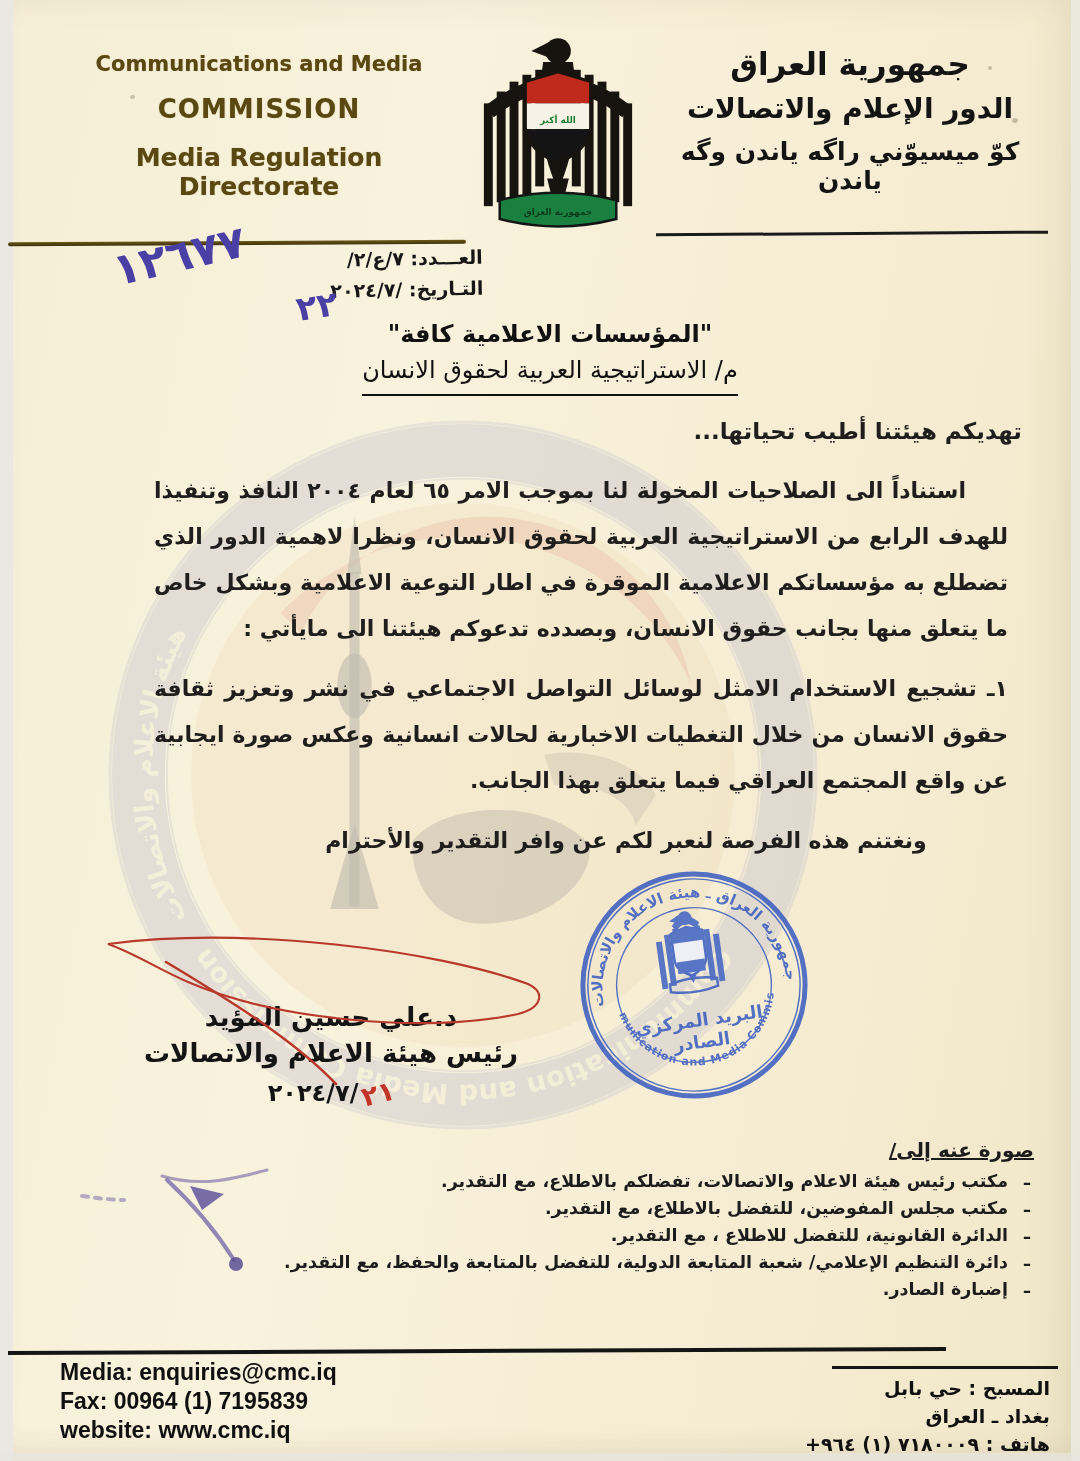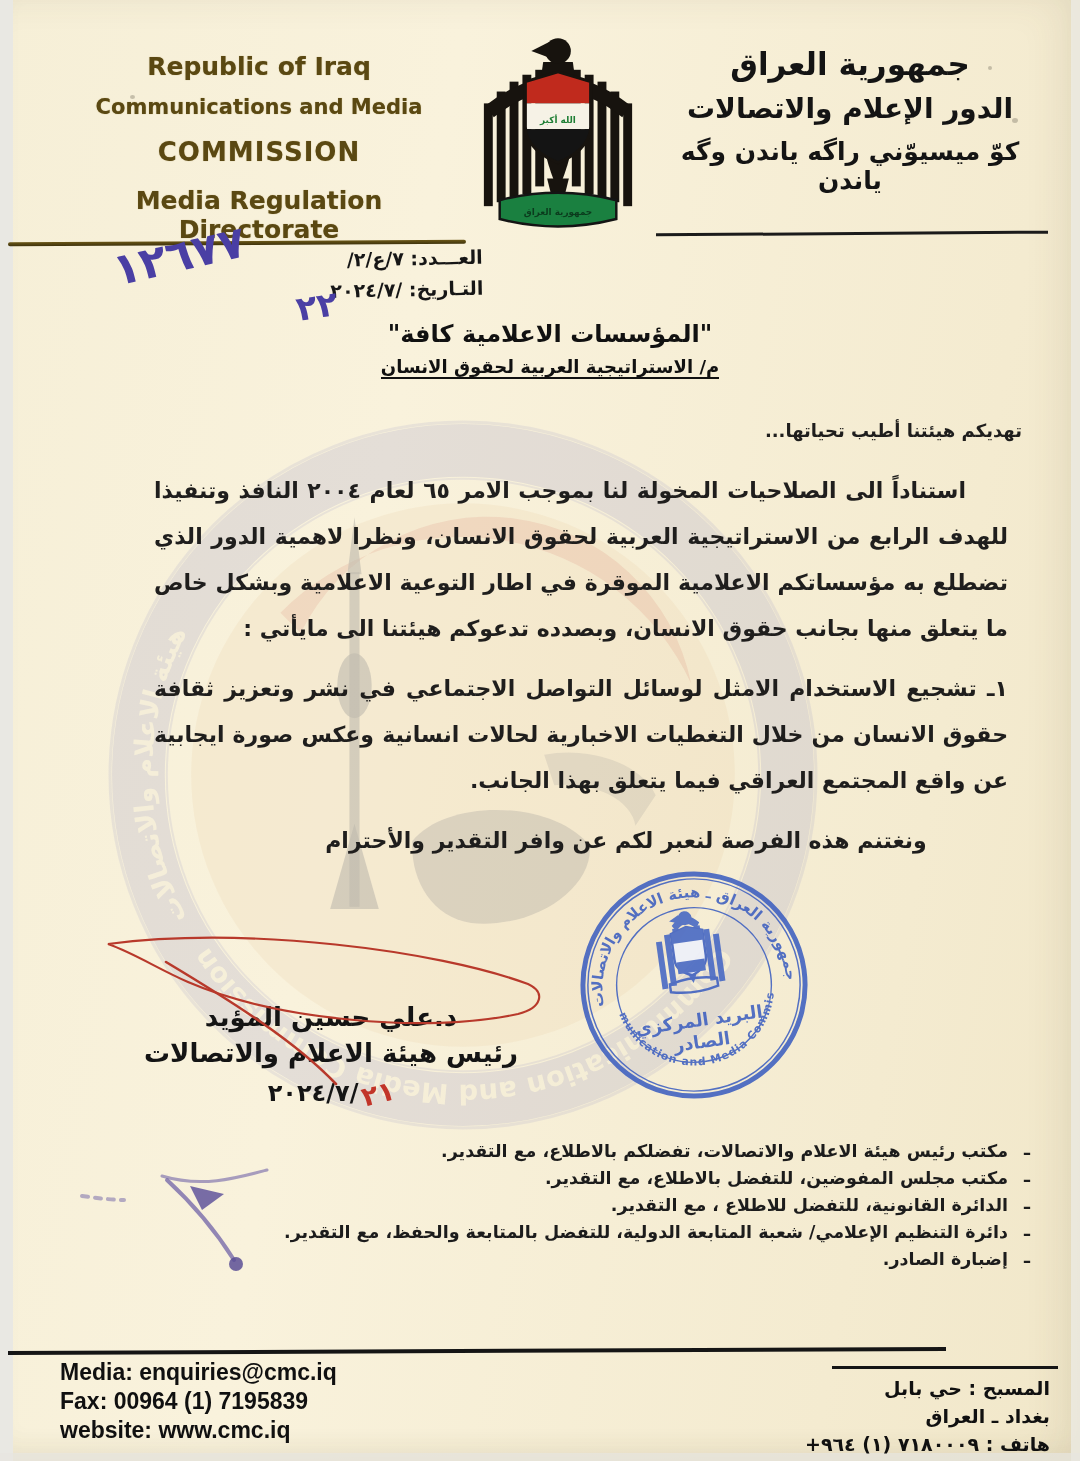--- a/index.html
+++ b/index.html
@@ -48,29 +48,29 @@
     direction:rtl;font-weight:bold;font-size:19px;color:#161616;
     transform:rotate(-1.2deg);line-height:31px;white-space:nowrap;
   }
   .hand-blue{color:#4a3fa4;font-weight:bold;position:absolute;}
   .hw-number{left:112px;top:230px;font-size:44px;letter-spacing:7px;transform:rotate(-13deg);}
   .hw-day{left:296px;top:286px;font-size:34px;transform:rotate(-9deg);}
 
   
   .addressee{position:absolute;left:280px;top:320px;width:540px;direction:rtl;text-align:center;color:#111;}
   .addressee .to{font-size:24px;font-weight:bold;margin-bottom:8px;}
-  .addressee .subject{font-size:18px;font-weight:bold;display:inline-block;
-    border-bottom:2.5px solid #111;padding-bottom:0;}
+  .addressee .subject{font-size:24px;font-weight:normal;display:inline-block;
+    border-bottom:2.5px solid #111;padding-bottom:10px;}
 
   
   .body-text{
     position:absolute;right:58px;top:408px;width:882px;z-index:2;
     direction:rtl;color:#1f1e1d;font-weight:bold;font-size:22px;line-height:46px;
   }
-  .body-text .salutation{margin:0 0 4px 0;font-size:18px;}
+  .body-text .salutation{margin:0 0 4px 0;font-size:23px;}
   .body-text p{margin:14px;text-align:justify;}
   .body-text .p1{text-indent:42px;}
   .body-text .closing{text-align:center;padding-left:90px;font-size:22px;margin-top:2px;}
 
   
   .watermark{position:absolute;left:108px;top:420px;width:710px;height:710px;opacity:.30;z-index:0;}
 
   
   .sig-swoosh{position:absolute;left:96px;top:920px;width:470px;height:180px;z-index:3;}
   .sigblock{position:absolute;left:140px;top:1002px;width:382px;z-index:2;
@@ -129,21 +129,20 @@
     <text font-size="26" font-weight="bold" fill="rgba(246,239,216,.9)">
       <textPath href="#wmLeft" startOffset="50%" text-anchor="middle">هيئة الاعلام والاتصالات</textPath>
     </text>
   </svg>
 
   <div class="scan-edge-left"></div>
   <div class="scan-edge-right"></div>
   <div class="scan-edge-bottom"></div>
 
   <div class="hdr-en">
-    <div class="l1">Republic of Iraq</div>
     <div class="l2">Communications and Media</div>
     <div class="l3">COMMISSION</div>
     <div class="l4">Media Regulation Directorate</div>
   </div>
   <div class="hdr-rule-gold"></div>
 
   <svg class="emblem" viewBox="0 0 170 210">
     <g fill="#17130e">
       <rect x="10" y="72" width="9" height="104"></rect>
       <rect x="23" y="60" width="9" height="112"></rect>
@@ -262,20 +261,21 @@
     <g stroke="#584a9e" fill="none" stroke-linecap="round">
       <path d="M 110,28 C 150,40 185,30 215,22" stroke-width="3" opacity=".6"></path>
       <path d="M 115,32 C 140,55 165,85 182,112" stroke-width="4" opacity=".75"></path>
       <path d="M 30,48 C 45,50 60,52 72,52" stroke-width="4" opacity=".5" stroke-dasharray="6 7"></path>
     </g>
     <polygon points="138,38 172,46 150,62" fill="#473a91" opacity=".85"></polygon>
     <circle cx="184" cy="116" r="7" fill="#3f338a" opacity=".85"></circle>
   </svg>
 
   <div class="cc">
+    <div class="cc-head">صورة عنه إلى/</div>
     <div class="cc-item">مكتب رئيس هيئة الاعلام والاتصالات، تفضلكم بالاطلاع، مع التقدير.</div>
     <div class="cc-item">مكتب مجلس المفوضين، للتفضل بالاطلاع، مع التقدير.</div>
     <div class="cc-item">الدائرة القانونية، للتفضل للاطلاع ، مع التقدير.</div>
     <div class="cc-item">دائرة التنظيم الإعلامي/ شعبة المتابعة الدولية، للتفضل بالمتابعة والحفظ، مع التقدير.</div>
     <div class="cc-item">إضبارة الصادر.</div>
   </div>
 
   <div class="foot-rule-left"></div>
   <div class="foot-rule-right"></div>
   <div class="foot-en">

